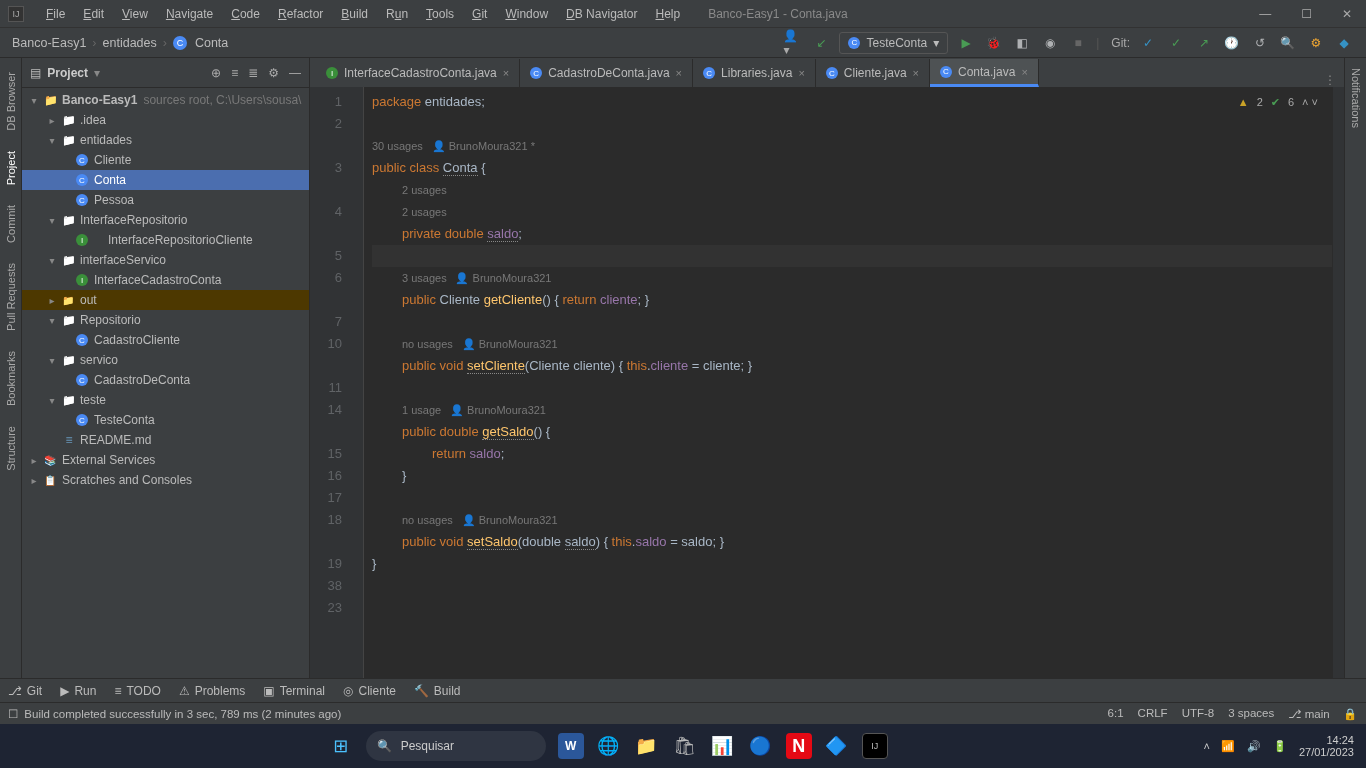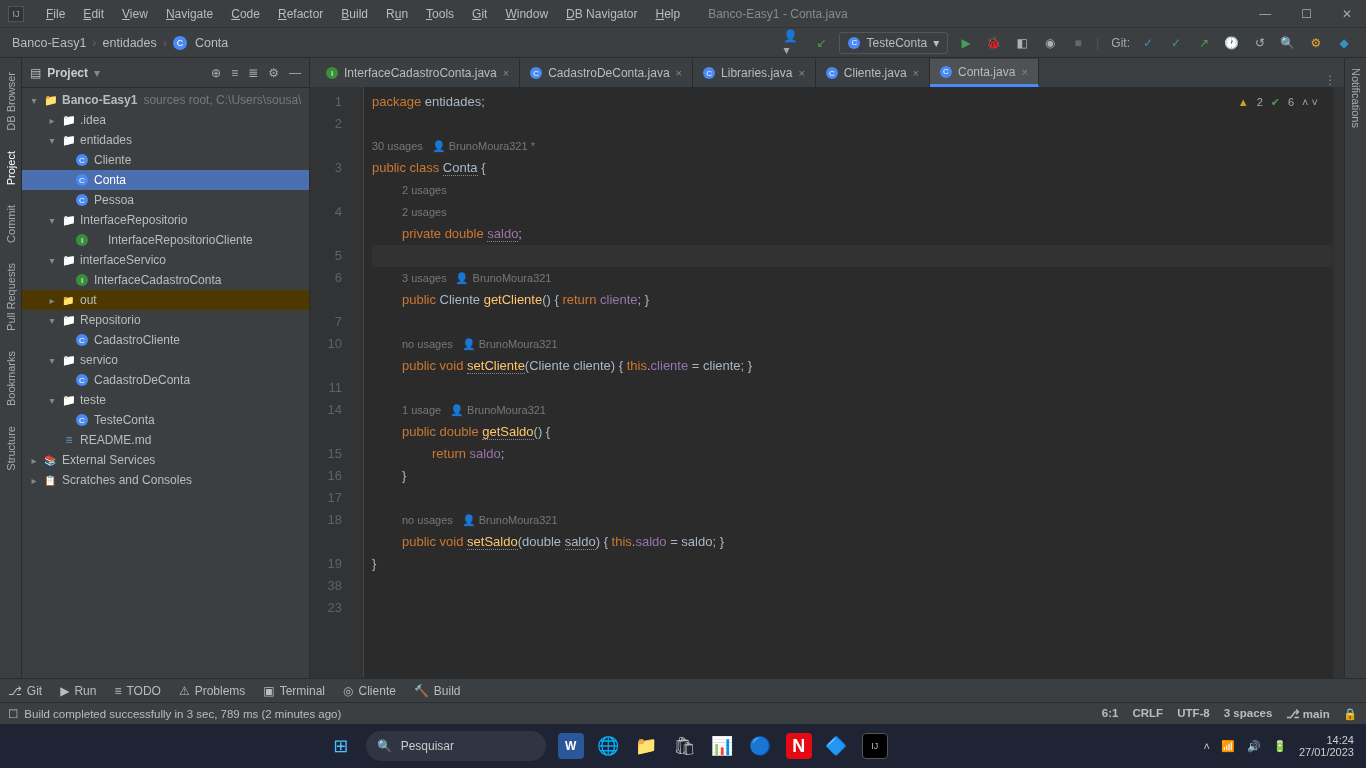--- a/index.html
+++ b/index.html
@@ -55,21 +55,21 @@
 .kw-purple { color:#9876aa; }
 .kw-yellow { color:#ffc66d; }
 .current-line { background:#323232; }
 .inspect-badges { position:absolute; top:4px; right:14px; display:flex; align-items:center; gap:8px; font-size:11px; color:#aaa; }
 .warn { color:#c9a227; }
 .ok { color:#499c54; }
 .problems-strip { width:12px; background:#313335; border-left:1px solid #2b2b2b; position:relative; }
 .bottom-panel { height:24px; background:#3c3f41; display:flex; align-items:center; padding:0 8px; gap:18px; border-top:1px solid #2b2b2b; }
 .bp-item { display:flex; align-items:center; gap:5px; cursor:pointer; }
 .status-bar { height:22px; background:#3c3f41; display:flex; align-items:center; padding:0 8px; border-top:1px solid #2b2b2b; font-size:11.5px; }
-.status-right { margin-left:auto; display:flex; gap:14px;font-weight:bold; }
+.status-right { margin-left:auto; display:flex; gap:14px; }
 .task-bar { height:44px; background:#1e2433; display:flex; align-items:center; padding:0 12px; }
 .task-center { margin:0 auto; display:flex; align-items:center; gap:12px; }
 .search-box { background:#2f3542; border-radius:20px; height:30px; width:180px; display:flex; align-items:center; padding:0 12px; gap:8px; color:#ccc; }
 .task-icon { width:26px; height:26px; display:flex; align-items:center; justify-content:center; font-size:18px; border-radius:4px; }
 .task-right { display:flex; align-items:center; gap:12px; color:#ccc; font-size:11px; }
 .task-time { text-align:right; line-height:12px; }
 </style>
 </head>
 <body>
 

